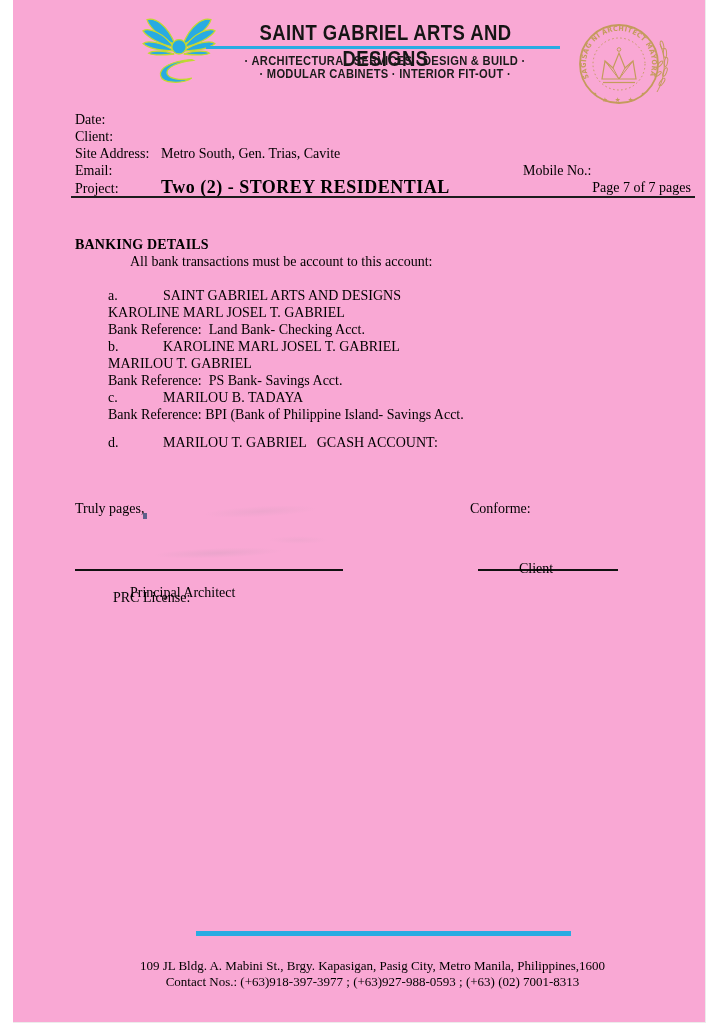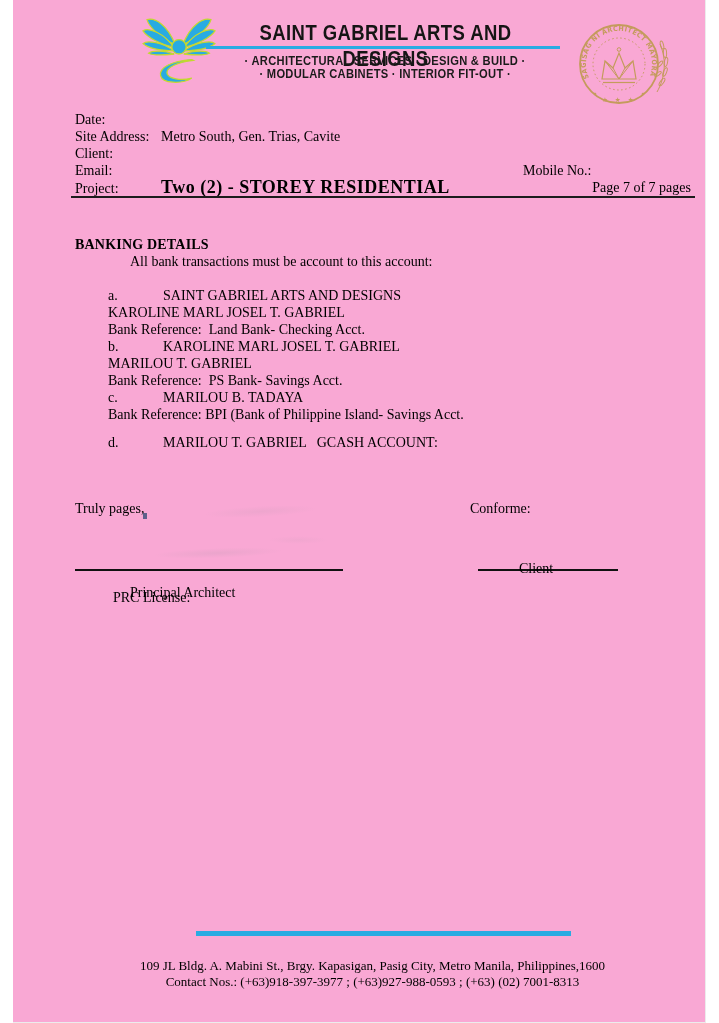--- a/index.html
+++ b/index.html
@@ -140,24 +140,24 @@
       <textPath href="#seal-arc" startOffset="0" textLength="130" lengthAdjust="spacingAndGlyphs" data-bind="header.seal_text">SAGISAG NI ARCHITECT MAYORA</textPath>
     </text>
     <text x="50" y="90" text-anchor="middle" font-size="6.5" letter-spacing="2.5" fill="#C49B5C" font-family="DejaVu Sans, sans-serif" data-bind="header.seal_stars">★ ★ ★</text>
   </svg>
 
   <div class="info">
     <div class="info-row">
       <span class="info-label" data-bind="info.rows.0.label">Date:</span><span class="info-value" data-bind="info.rows.0.value"></span>
     </div>
     <div class="info-row">
+      <span class="info-label" data-bind="info.rows.1.label">Client:</span><span class="info-value" data-bind="info.rows.1.value"></span>
+    </div>
+    <div class="info-row">
       <span class="info-label" data-bind="info.rows.2.label">Site Address:</span><span class="info-value" data-bind="info.rows.2.value">Metro South, Gen. Trias, Cavite</span>
-    </div>
-    <div class="info-row">
-      <span class="info-label" data-bind="info.rows.1.label">Client:</span><span class="info-value" data-bind="info.rows.1.value"></span>
     </div>
     <div class="info-row">
       <span class="info-label" data-bind="info.rows.3.label">Email:</span><span class="info-value" data-bind="info.rows.3.value"></span>
       <span class="info-right-mobile" data-bind="info.rows.3.right">Mobile No.:</span>
     </div>
     <div class="info-row">
       <span class="info-label" data-bind="info.rows.4.label">Project:</span><span class="info-value bold" data-bind="info.rows.4.value">Two (2) - STOREY RESIDENTIAL</span>
       <span class="info-right-page" data-bind="info.rows.4.right">Page 7 of 7 pages</span>
     </div>
   </div>

